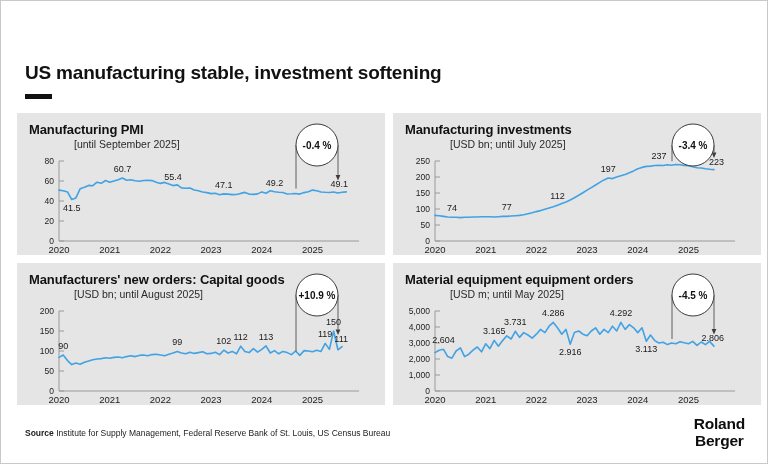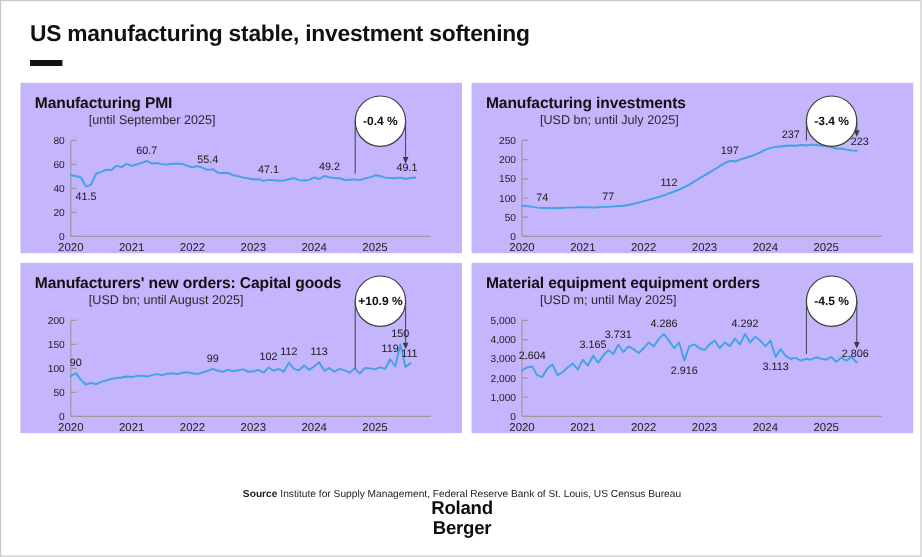--- a/index.html
+++ b/index.html
@@ -5,43 +5,43 @@
   * { margin:0; padding:0; box-sizing:border-box; }
   html,body { width:768px; height:464px; }
   body {
     font-family:"Liberation Sans", sans-serif;
     background:#ffffff;
     border:1px solid #c9c9c9;
     position:relative;
     overflow:hidden;
     color:#111;
   }
-  .header { padding:17px 24px 0 24px; }
+  .header { padding:17px 24px 0 24px;margin-top:44px; }
   .page-title { font-size:19px; font-weight:700; color:#111; letter-spacing:-0.2px; }
   .page-subtitle { font-size:15px; font-weight:400; color:#1c1c1c; margin-top:5px; letter-spacing:-0.1px; }
   .accent-bar { width:27px; height:5px; background:#111; margin-top:10px; }
   .grid {
     display:grid;
     grid-template-columns:1fr 1fr;
     grid-template-rows:142px 142px;
     gap:8px;
     margin:14px 16px 0 16px;
   }
-  .panel { background:#c4b5fd; padding:9px 24px 4px 12px; position:relative; }
+  .panel { background:#e5e5e5; padding:9px 24px 4px 12px; position:relative; }
   .chart-title { font-size:13px; font-weight:700; color:#111; letter-spacing:-0.1px; }
   .chart-subtitle { font-size:10.5px; color:#2a2a2a; margin-top:1px; margin-bottom:5px;margin-left:45px; }
   svg.chart-canvas { overflow:visible; display:block; }
   svg text { font-family:"Liberation Sans", sans-serif; }
   .ytick { font-size:8.5px; fill:#222; }
   .xtick { font-size:9.5px; fill:#222; }
   .pl { font-size:9px; fill:#1a1a1a; }
   .badge-text { font-size:10px; font-weight:700; fill:#111; }
   .footer {
     position:absolute; left:24px; right:22px; bottom:14px;
-    display:flex; justify-content:space-between; align-items:center;flex-direction:column;
+    display:flex; justify-content:space-between; align-items:center;
   }
   .source-note { font-size:8.5px; color:#222; }
   .source-label { font-weight:700; }
   .logo { font-size:15.5px; font-weight:600; line-height:1.05; color:#0d0d0d; letter-spacing:-0.2px; text-align:center; }
 </style>
 </head>
 <body>
 
 <div class="header">
   <div class="page-title">US manufacturing stable, investment softening</div>

